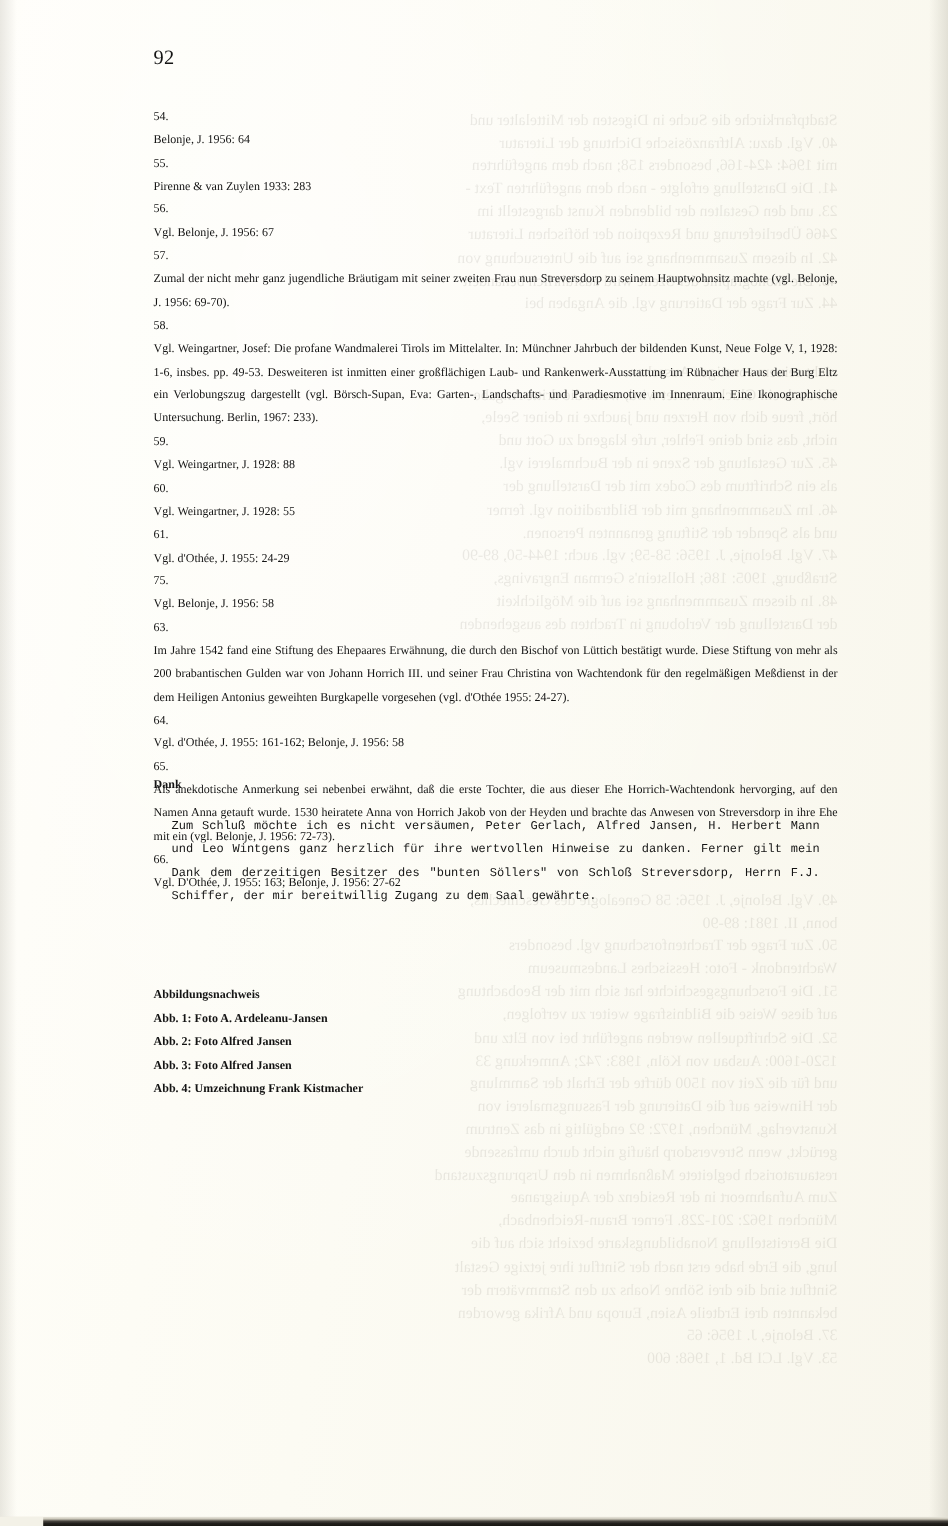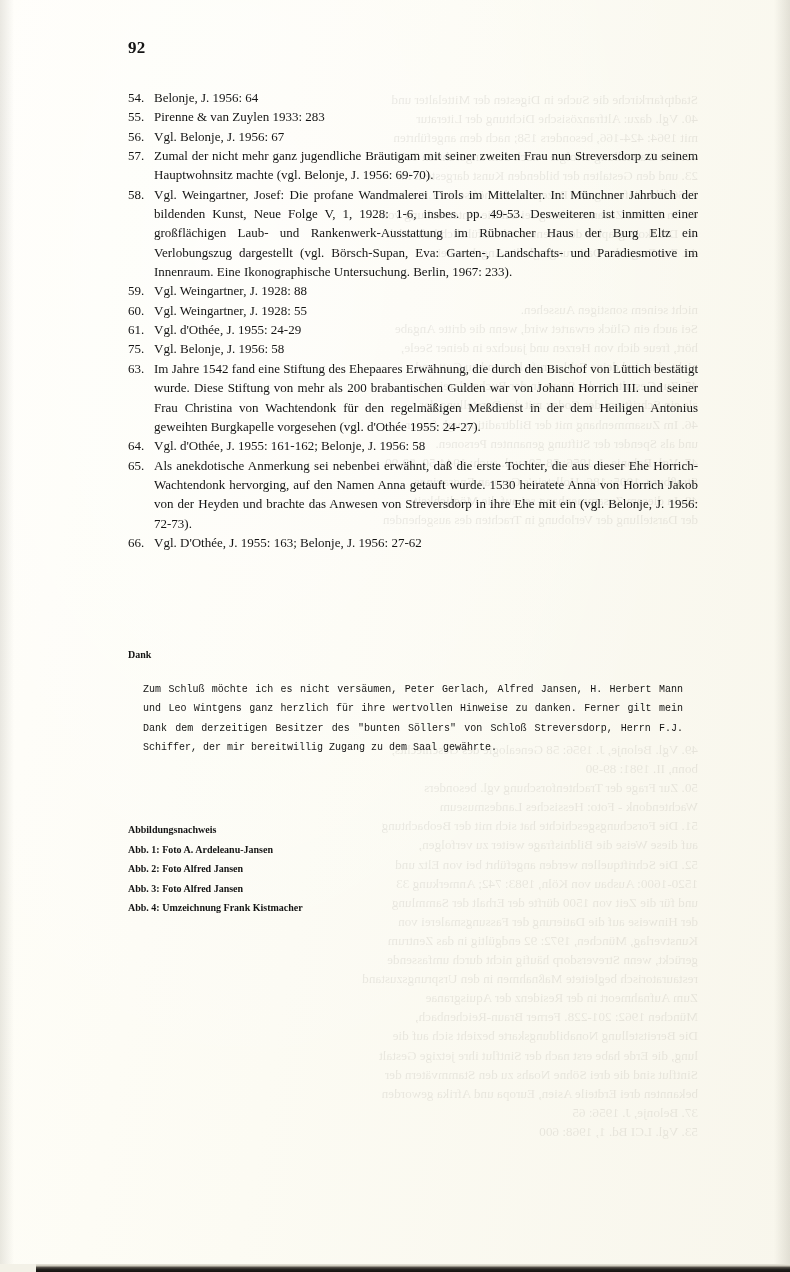--- a/index.html
+++ b/index.html
@@ -77,34 +77,34 @@
   }
   .bleed-line { white-space: nowrap; overflow: hidden; }
 
   
   .folio {
     position: absolute;
     left: 128px;
     top: 38px;
     font-size: 17px;
     letter-spacing: 0.2px;
-    font-weight: bold;
   }
   .notes {
     position: absolute;
     left: 128px;
     top: 88px;
     width: 570px;
   }
   .note {
     display: flex;
     align-items: flex-start;
-    font-size: 13px;
+    font-size: 10px;
     line-height: 19.35px;
     margin: 0;
+    flex-direction: column;
   }
   .note-num {
     flex: 0 0 auto;
     width: 26px;
     text-align: left;
     white-space: nowrap;
   }
   .note-body {
     flex: 1 1 auto;
     text-align: justify;

